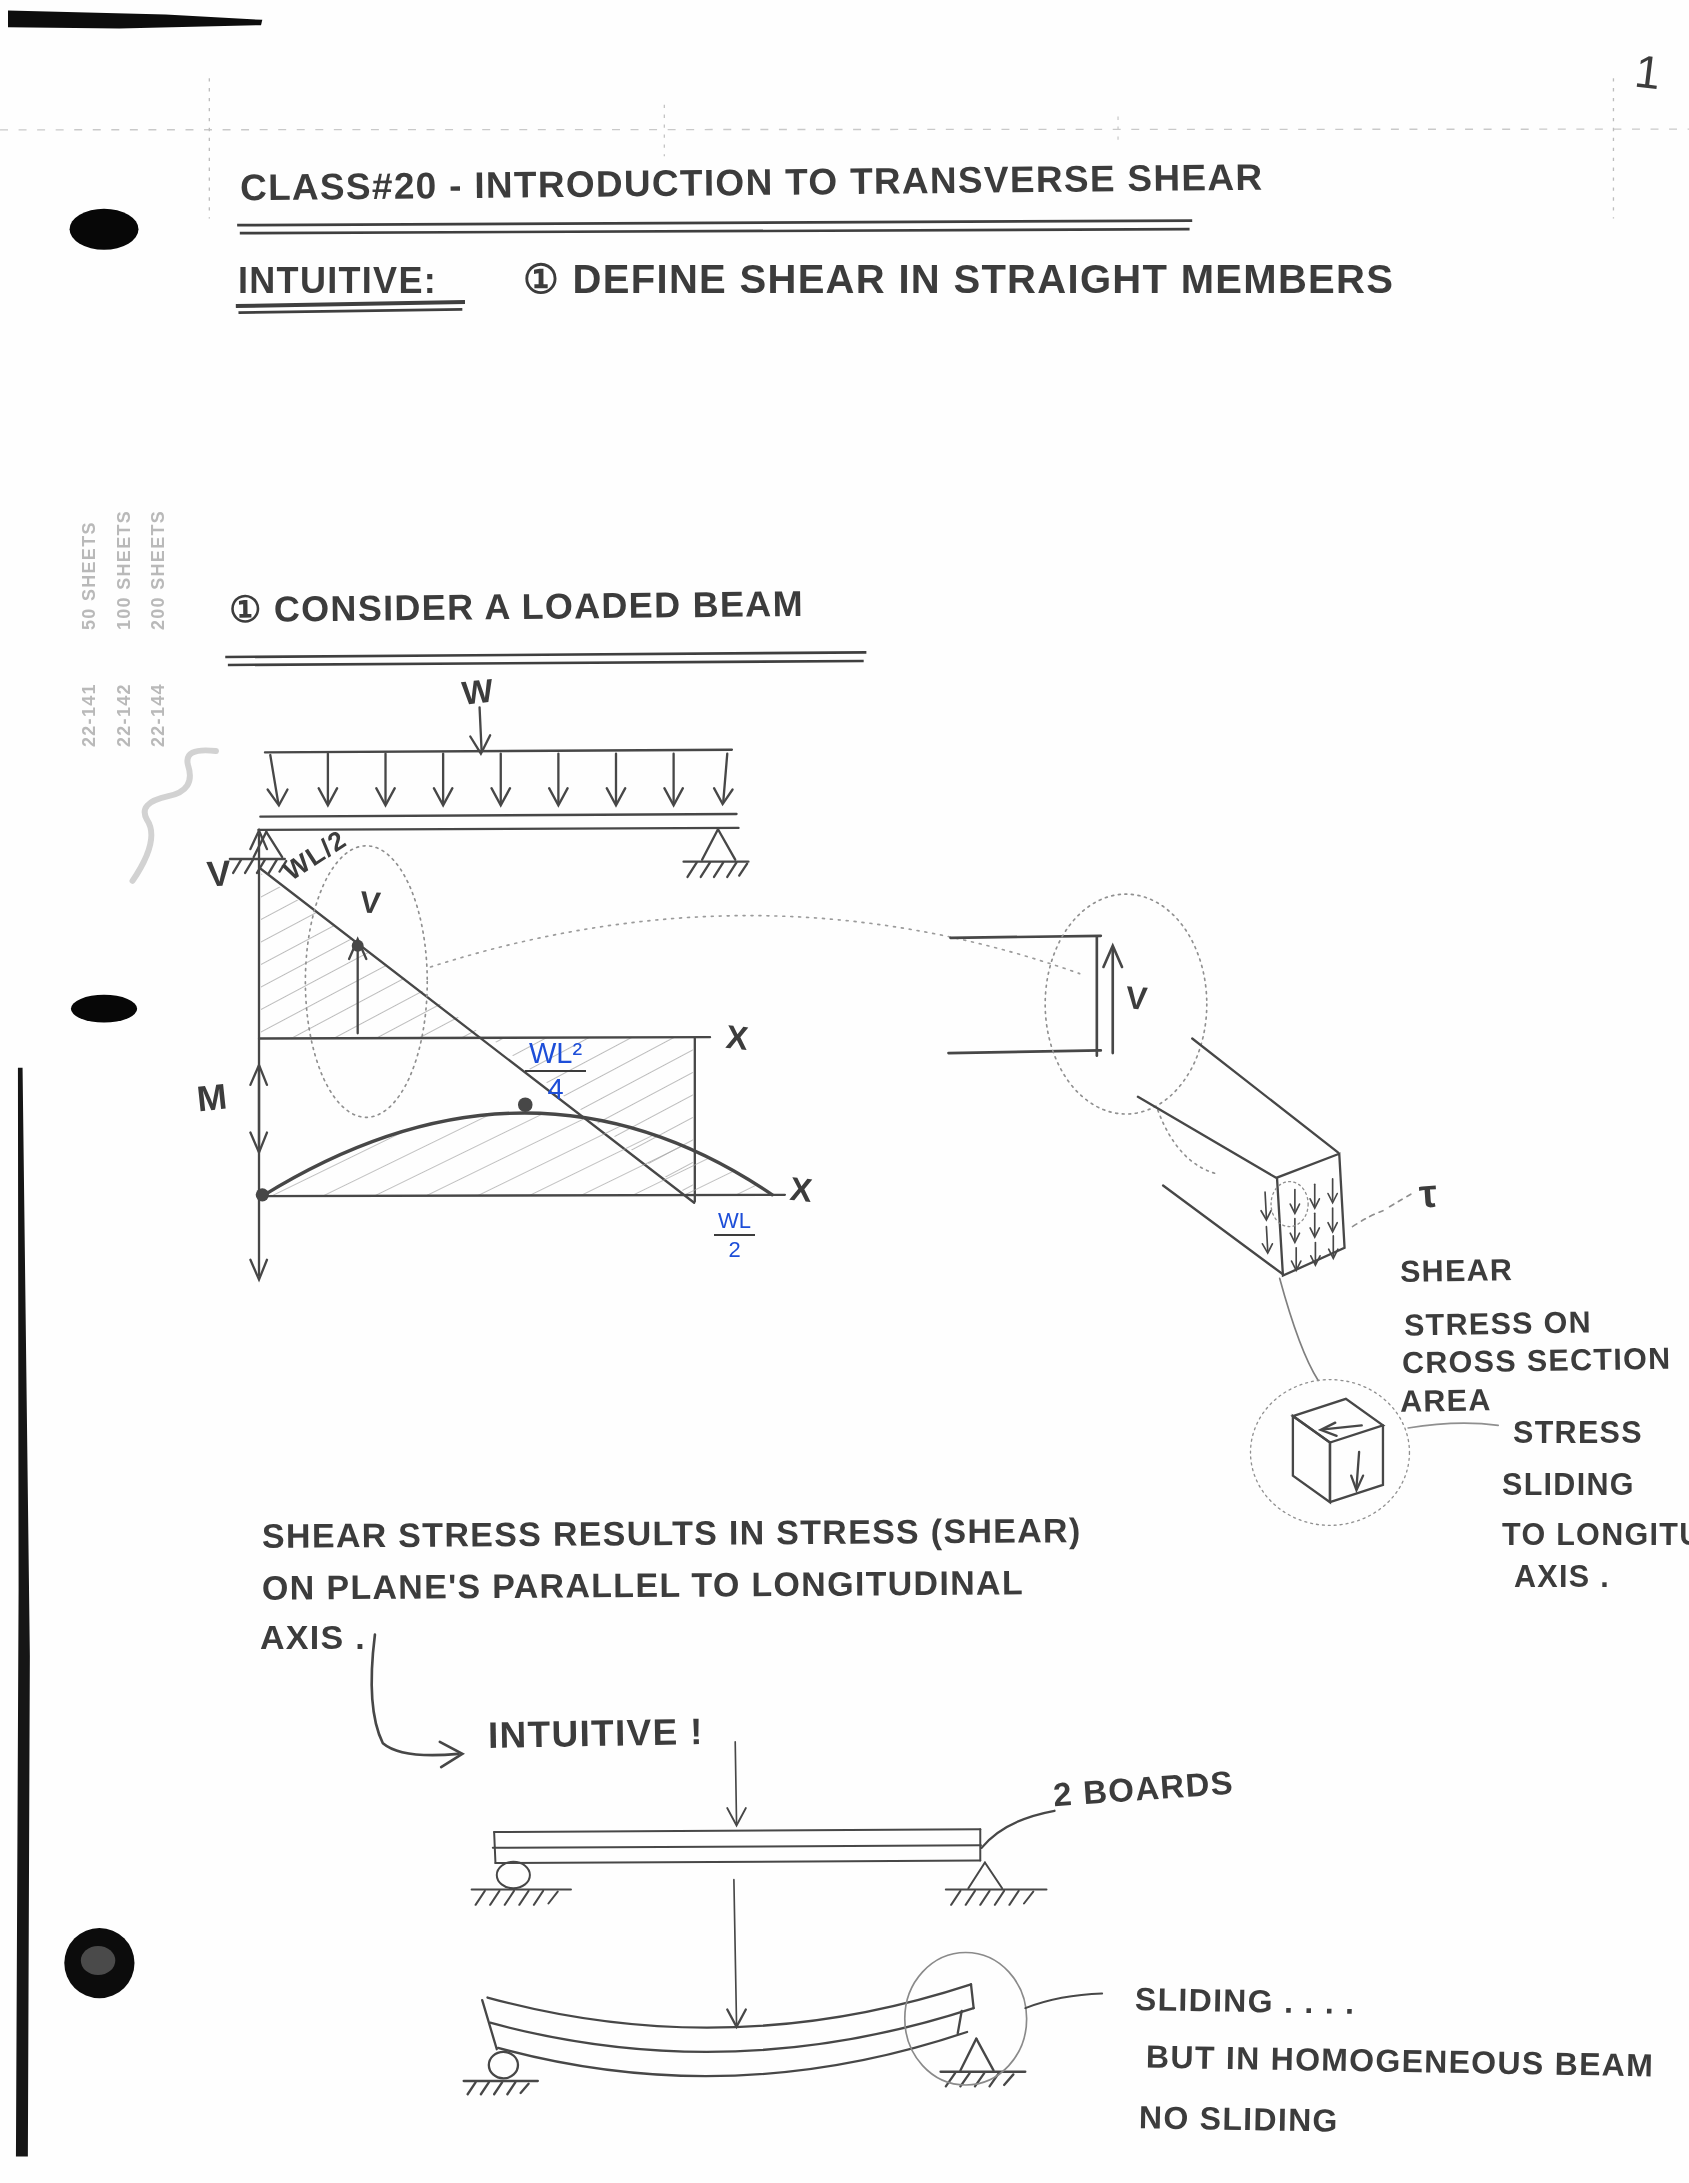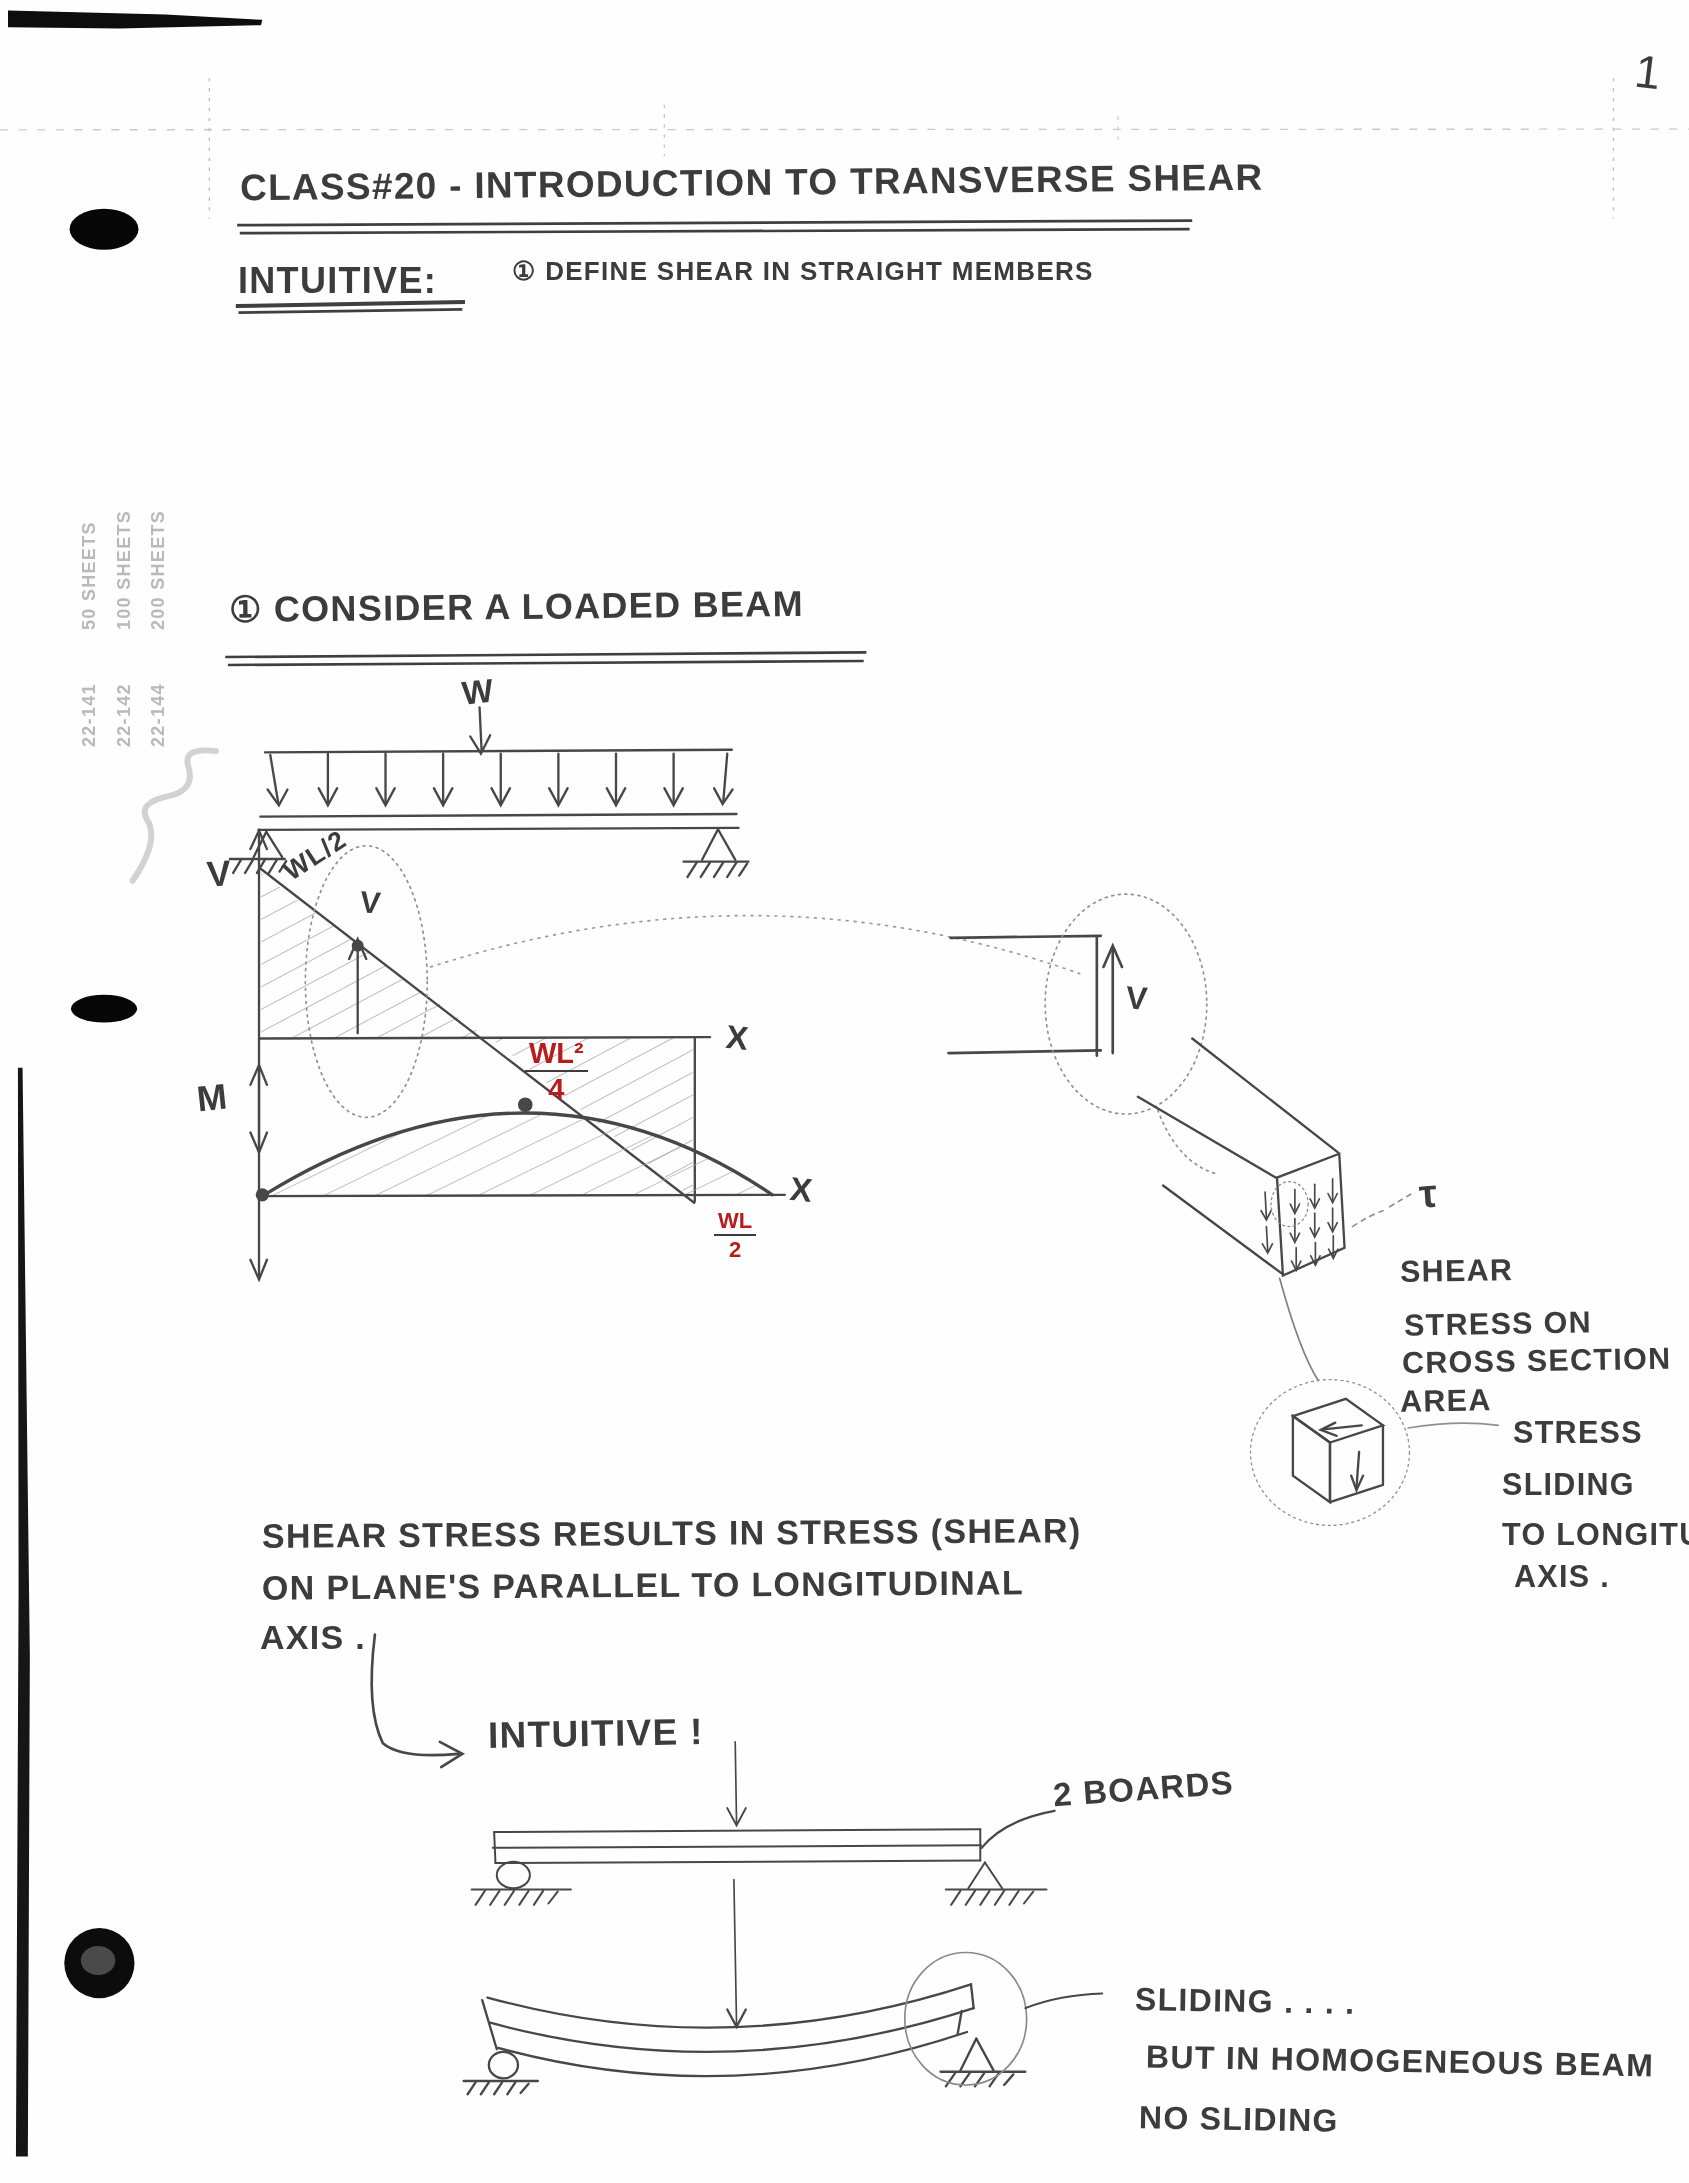--- a/index.html
+++ b/index.html
@@ -3,21 +3,21 @@
 <meta charset="utf-8">
 <style>
   html,body{margin:0;padding:0;background:#e8e8e8;}
   .page{position:relative;width:1689px;height:2183px;background:#fefefe;overflow:hidden;
         font-family:"Liberation Sans",sans-serif;}
   svg.sketch{position:absolute;left:0;top:0;width:1689px;height:2183px;}
   .hw{position:absolute;color:#3c3c3c;font-weight:600;letter-spacing:1.3px;white-space:nowrap;
       font-family:"Liberation Sans",sans-serif;}
   .lt{color:#b9b9b9;font-weight:600;}
   .vtext{writing-mode:vertical-rl;transform:rotate(180deg);}
-  .frac{position:absolute;text-align:center;color:#b91c1c;font-weight:700;}
+  .frac{position:absolute;text-align:center;color:#1d4ed8;font-weight:400;}
   .frac .num{display:block;padding:0 4px;}
   .frac .den{display:block;border-top:2.6px solid #3c3c3c;padding:1.3px 4px 0 4px;}
 </style>
 </head>
 <body>
 
 <div class="page">
 
   <svg class="sketch" viewBox="0 0 2550 3296">
     <defs>
@@ -222,21 +222,21 @@
       <ellipse cx="1458" cy="3048" rx="92" ry="100" stroke="#8a8a8a" stroke-width="2.5"></ellipse>
       <path d="M1548,3032 Q1600,3012 1664,3010" stroke-width="3"></path>
     </g>
   </svg>
 
   <div class="hw" style="left:1635px;top:45px;font-size:46px;font-weight:500;transform:rotate(7deg);">1</div>
 
   <div class="hw" style="left:240px;top:162px;font-size:37px;transform:rotate(-0.6deg);">CLASS#20 - INTRODUCTION TO TRANSVERSE SHEAR</div>
 
   <div class="hw" style="left:238px;top:260px;font-size:36px;">INTUITIVE:</div>
-  <div class="hw" style="left:512px;top:256px;font-size:26px;">① DEFINE  SHEAR IN STRAIGHT MEMBERS</div>
+  <div class="hw" style="left:523px;top:256px;font-size:40px;">① DEFINE  SHEAR IN STRAIGHT MEMBERS</div>
 
   <div class="hw lt vtext" style="left:79px;top:498px;height:132px;font-size:18px;">50 SHEETS</div>
   <div class="hw lt vtext" style="left:114px;top:498px;height:132px;font-size:18px;">100 SHEETS</div>
   <div class="hw lt vtext" style="left:148px;top:498px;height:132px;font-size:18px;">200 SHEETS</div>
   <div class="hw lt vtext" style="left:79px;top:654px;height:93px;font-size:18px;">22-141</div>
   <div class="hw lt vtext" style="left:114px;top:654px;height:93px;font-size:18px;">22-142</div>
   <div class="hw lt vtext" style="left:148px;top:654px;height:93px;font-size:18px;">22-144</div>
 
   <div class="hw" style="left:229px;top:586px;font-size:36px;transform:rotate(-0.6deg);">① CONSIDER  A  LOADED  BEAM</div>
 

